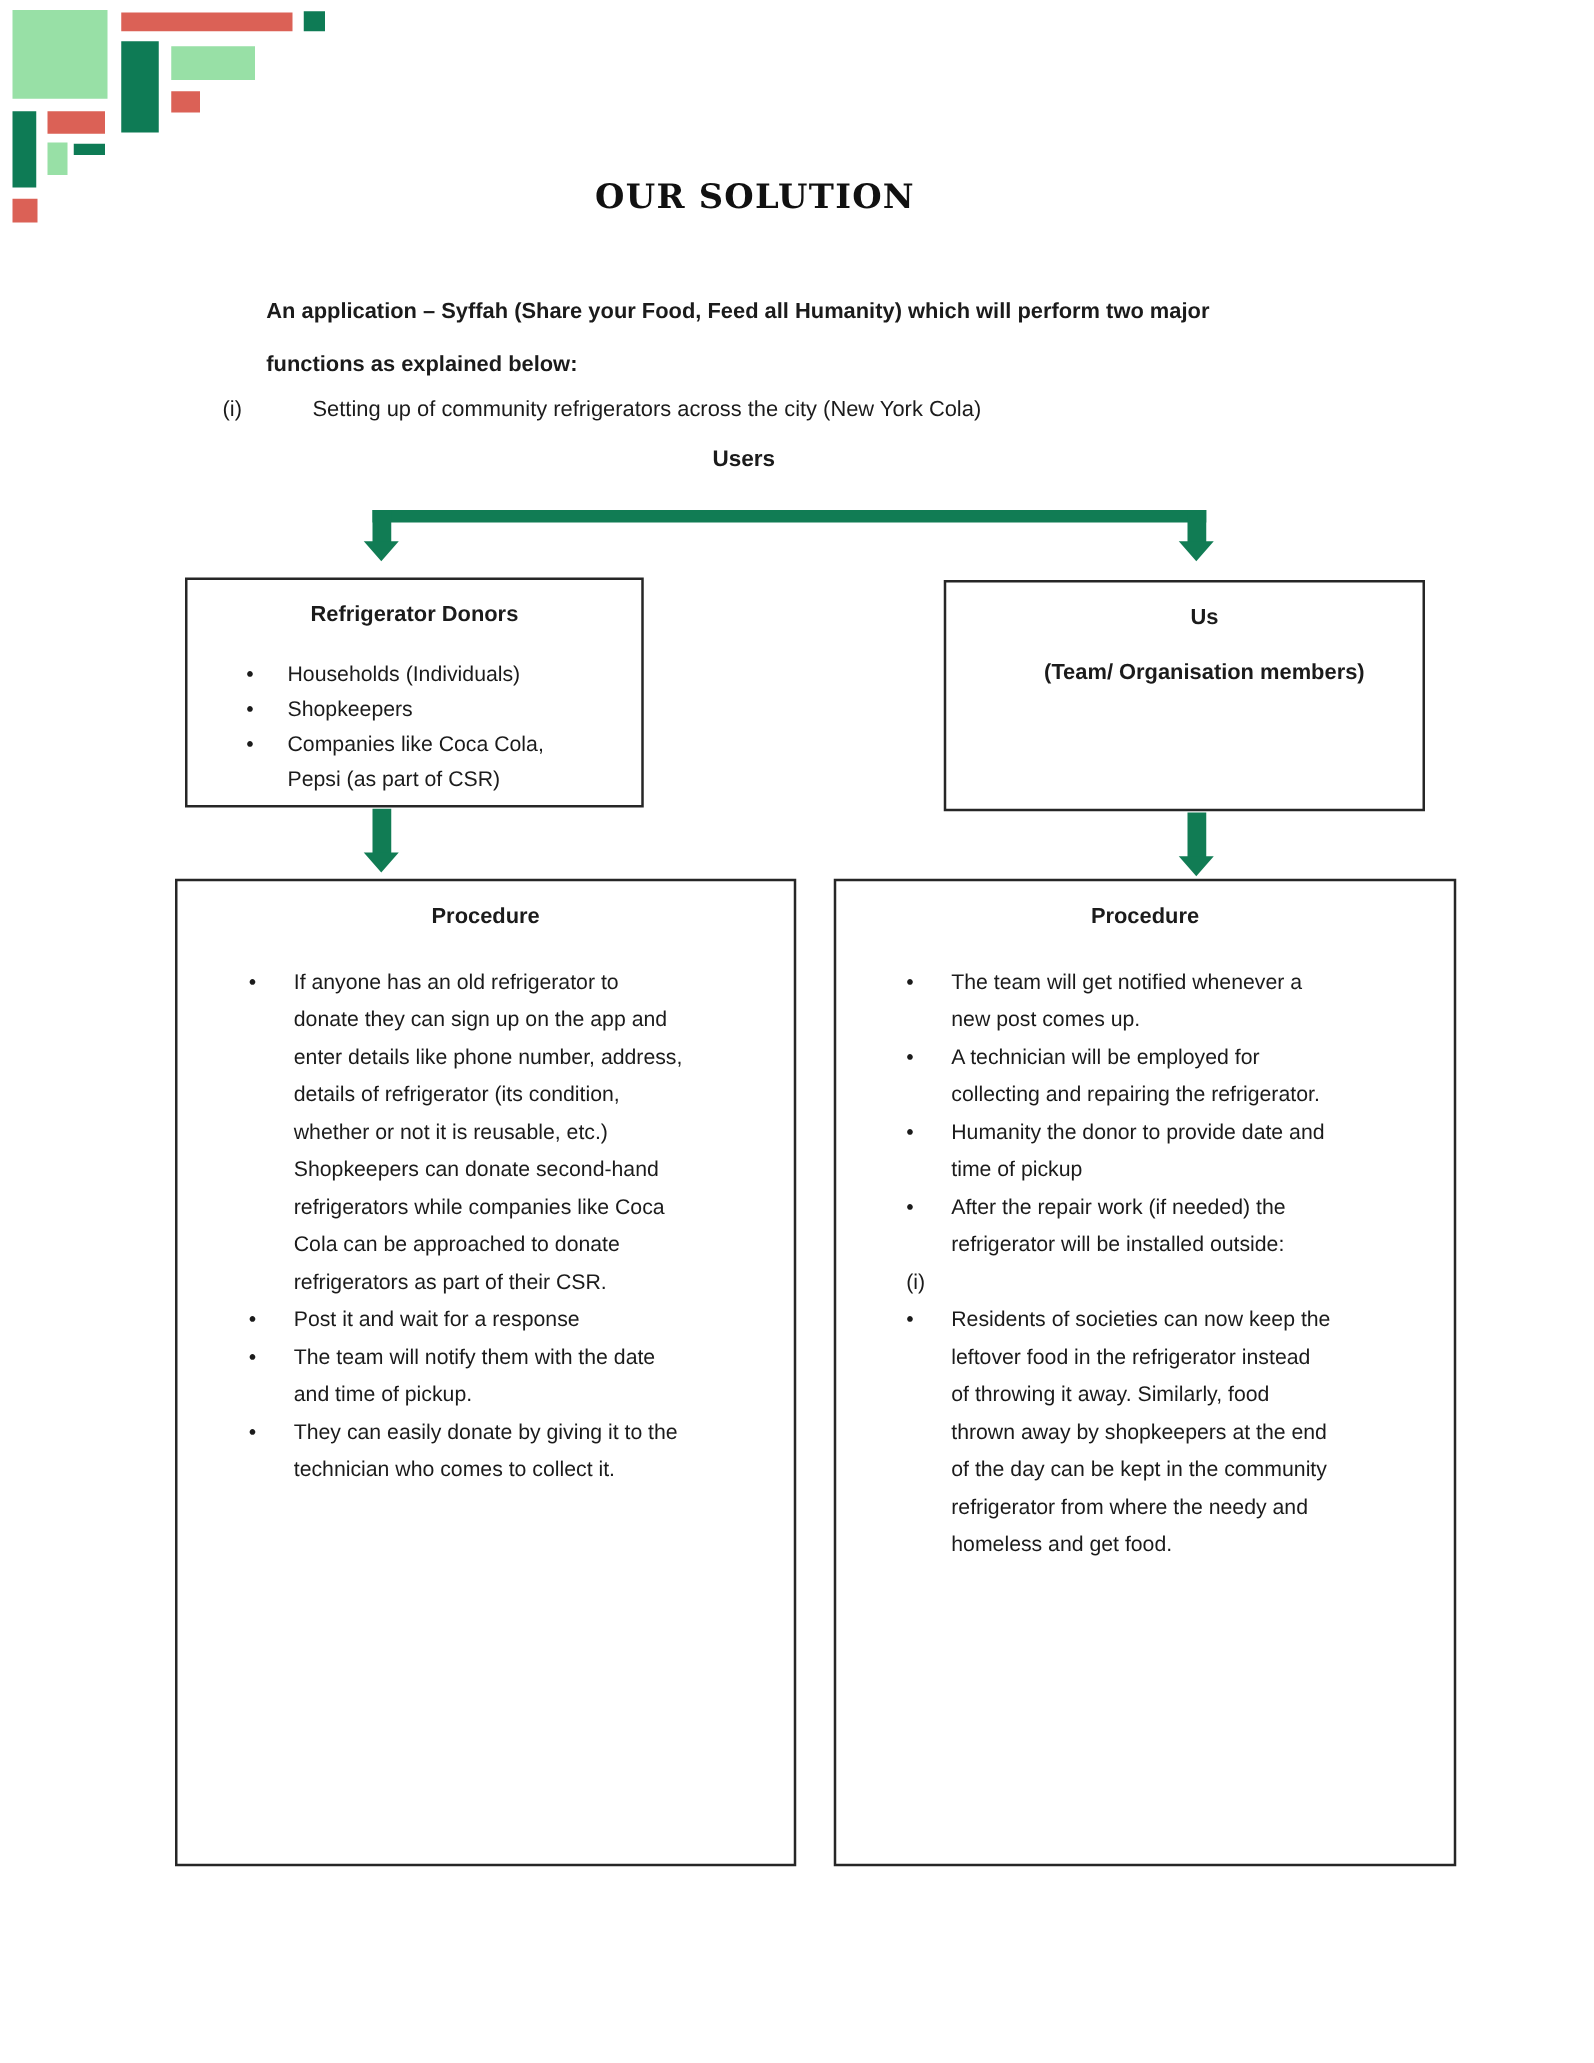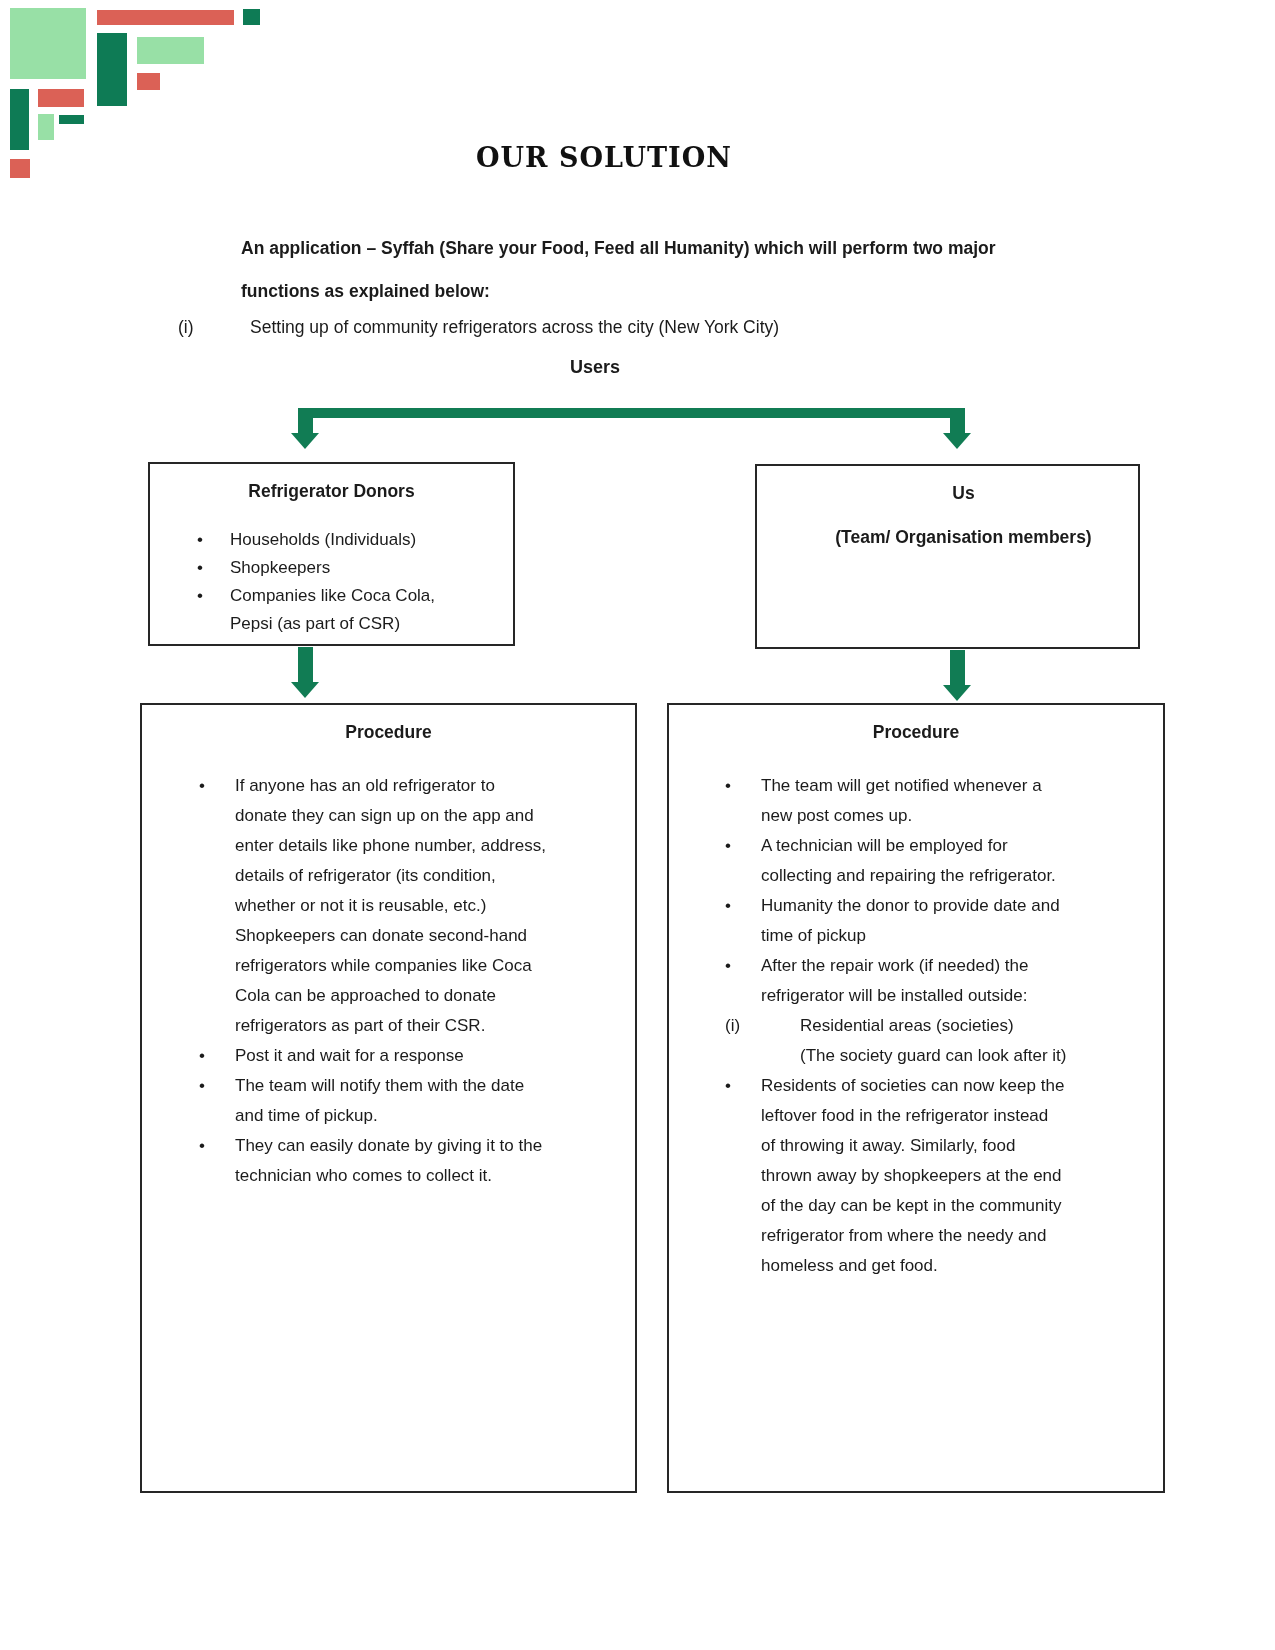--- a/index.html
+++ b/index.html
@@ -37,21 +37,20 @@
     font-size: 27px;
     letter-spacing: 1px;
     color: #111;
   }
   .intro {
     left: 213px; top: 227px; width: 900px;
     font-weight: 700;
     font-size: 17.5px;
     line-height: 43px;
     white-space: pre-line;
-    margin-left: 28px;
   }
   .num-label { left: 178px; top: 317px; font-size: 17.5px; }
   .num-text  { left: 250px; top: 317px; font-size: 17.5px; }
 
   .users-label {
     left: 0; top: 357px; width: 1190px;
     text-align: center;
     font-weight: 700;
     font-size: 18px;
   }
@@ -129,21 +128,21 @@
     <div class="logo-shape ls10" style="background-color: rgb(14, 123, 85);"></div>
     <div class="logo-shape ls11" style="background-color: rgb(219, 97, 86);"></div>
   </div>
 
   <div class="abs title">OUR SOLUTION</div>
 
   <div class="abs intro">An application – Syffah (Share your Food, Feed all Humanity) which will perform two major
 functions as explained below:</div>
 
   <div class="abs num-label">(i)</div>
-  <div class="abs num-text">Setting up of community refrigerators across the city (New York City)</div>
+  <div class="abs num-text">Setting up of community refrigerators across the city (New York Cola)</div>
 
   <div class="abs users-label">Users</div>
 
   <div class="bar hbar" style="background-color: rgb(17, 124, 84);"></div>
   <div class="bar larm1" style="background-color: rgb(17, 124, 84);"></div>
   <div class="bar rarm1" style="background-color: rgb(17, 124, 84);"></div>
   <div class="tri lhead1" style="border-top-color: rgb(17, 124, 84);"></div>
   <div class="tri rhead1" style="border-top-color: rgb(17, 124, 84);"></div>
 
   <div class="box box-donors">
@@ -225,22 +224,20 @@
           <span class="ltext">Humanity the donor to provide date and
 time of pickup</span>
         </div>
         <div class="li">
           <span class="marker">•</span>
           <span class="ltext">After the repair work (if needed) the
 refrigerator will be installed outside:</span>
         </div>
         <div class="li" data-type="roman">
           <span class="marker">(i)</span>
-          <span class="ltext">Residential areas (societies)
-(The society guard can look after it)</span>
         </div>
         <div class="li">
           <span class="marker">•</span>
           <span class="ltext">Residents of societies can now keep the
 leftover food in the refrigerator instead
 of throwing it away. Similarly, food
 thrown away by shopkeepers at the end
 of the day can be kept in the community
 refrigerator from where the needy and
 homeless and get food.</span>

